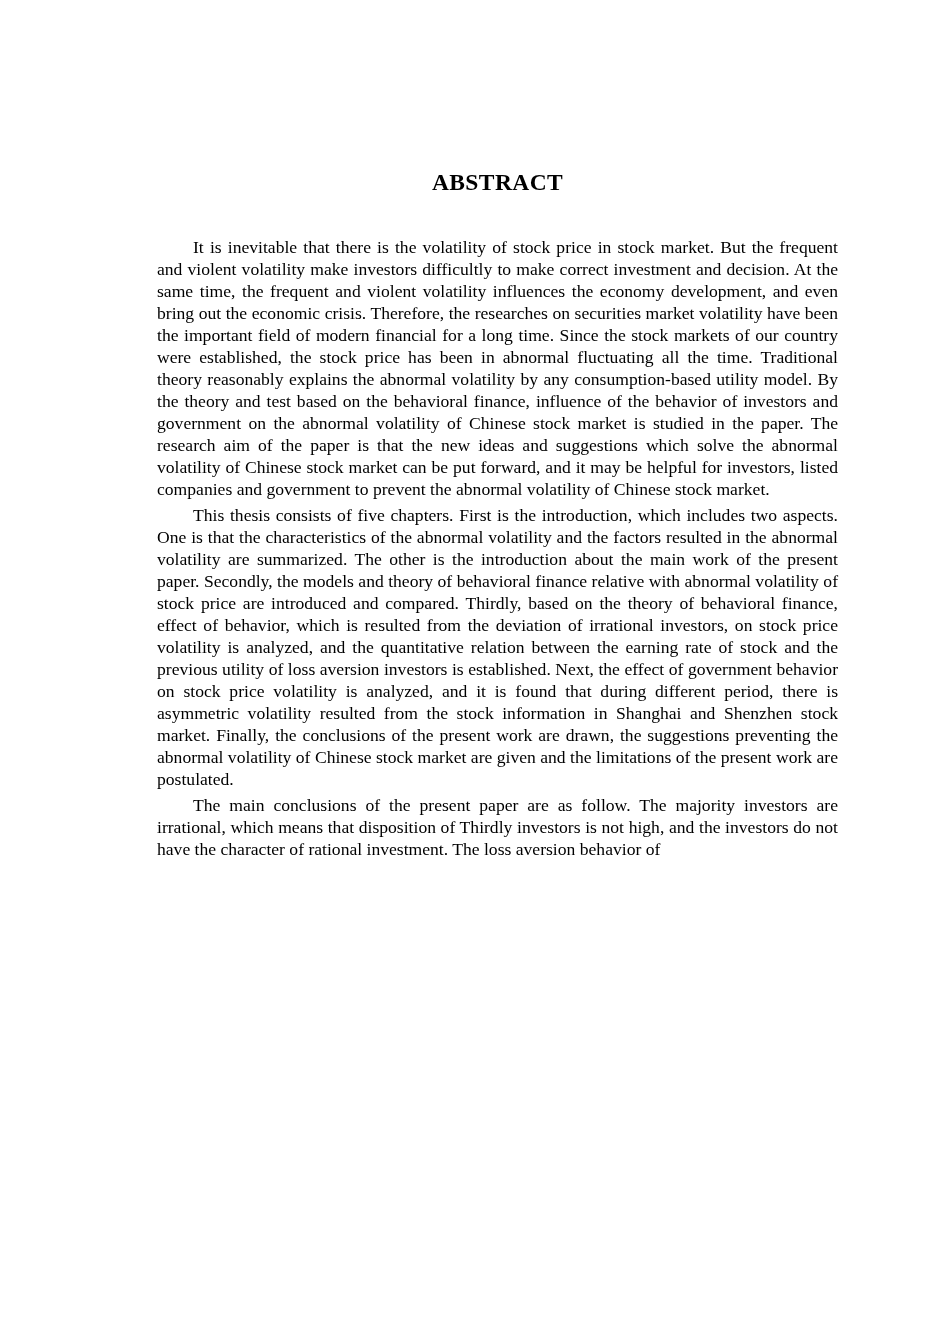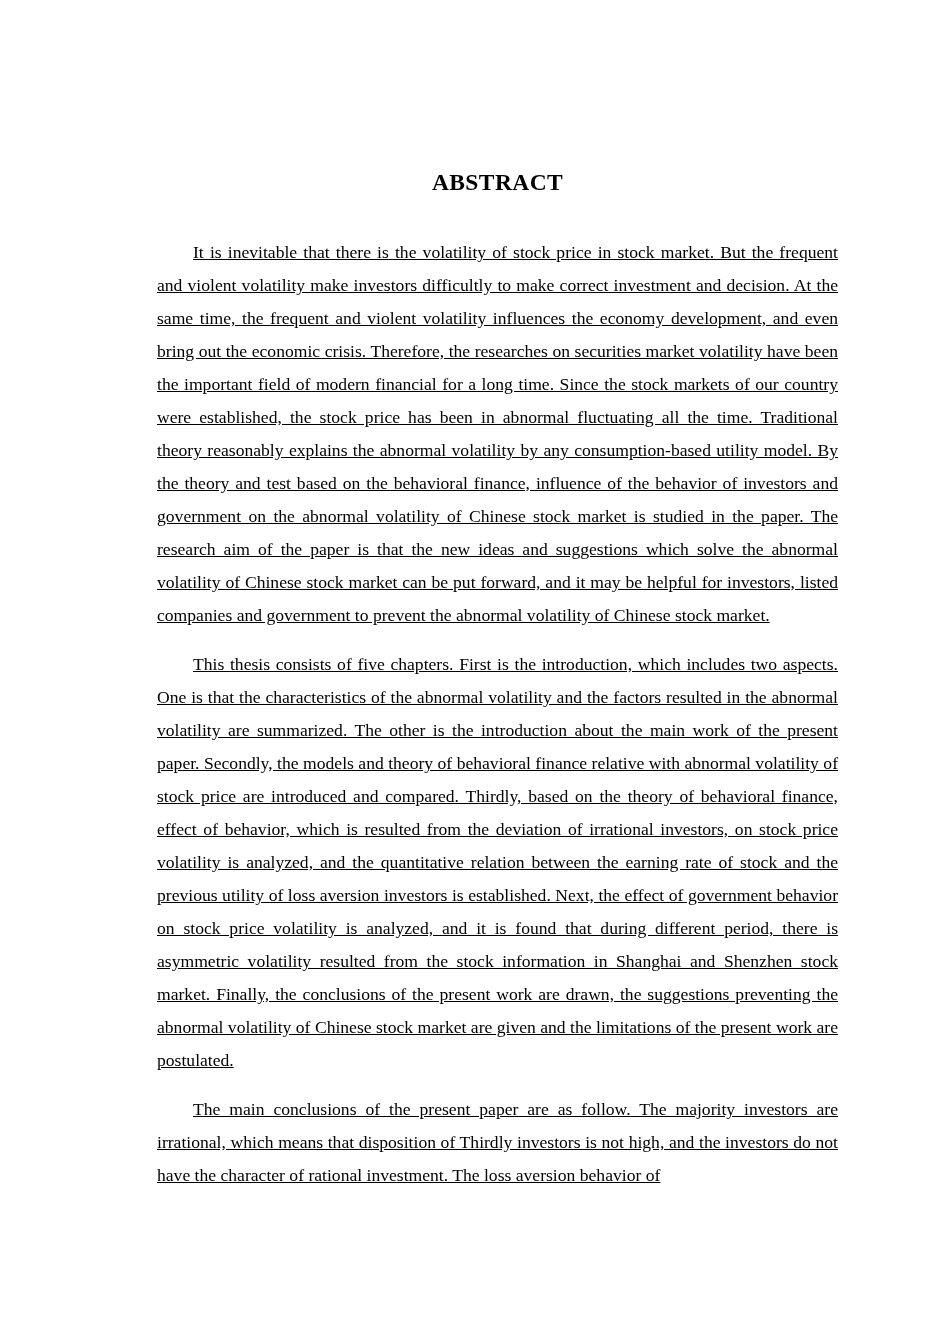--- a/index.html
+++ b/index.html
@@ -46,35 +46,34 @@
   .body-block {
     position: absolute;
     left: 0;
     top: 236px;
     width: 681px;
   }
 
   p.para {
     font-family: "Liberation Serif", "DejaVu Serif", serif;
     font-size: 17.6px;
-    line-height: 33px;
+    line-height: 22px;
     color: #000000;
     text-align: justify;
     text-justify: inter-word;
     margin: 0;
     padding: 0;
     text-indent: 36px;
     -webkit-hyphens: none;
     hyphens: none;
     word-spacing: 0px;
-    text-decoration: underline;
   }
 
   p.para + p.para {
-    margin-top: 16px;
+    margin-top: 4px;
   }
 </style>
 </head>
 <body>
 
 <div class="page">
 
   <div class="content">
 
     <h1 class="doc-title">ABSTRACT</h1>

